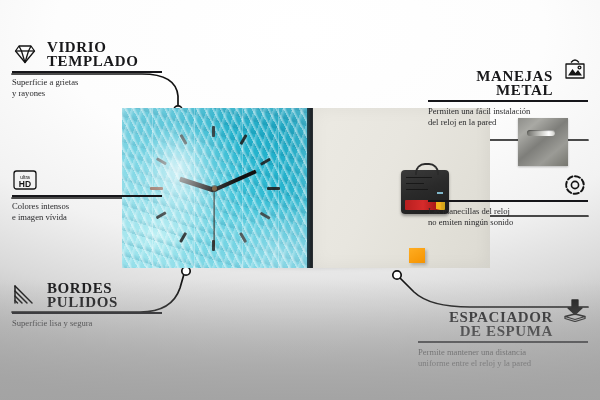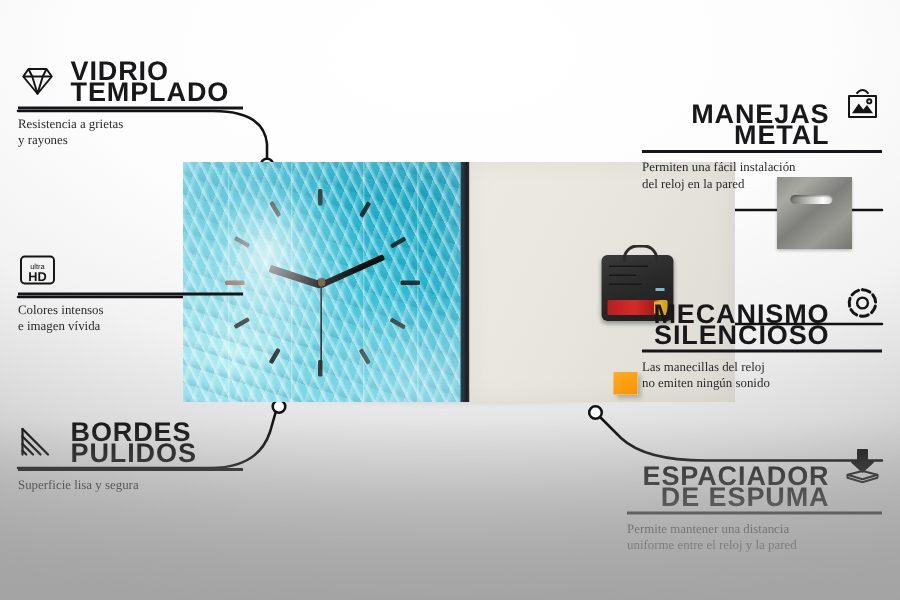--- a/index.html
+++ b/index.html
@@ -74,22 +74,22 @@
   .battery{position:absolute;left:4px;bottom:4px;width:40px;height:10px;border-radius:1px;
     background:linear-gradient(to right,#b71f1f 0%,#d62b2b 45%,#a81818 78%,#e8a81c 88%,#caa41a 100%);}
   .battery:after{content:"";position:absolute;right:4px;top:1px;width:5px;height:8px;background:#f2b01d;}
   .foam{position:absolute;left:96px;top:140px;width:16px;height:15px;
     background:linear-gradient(150deg,#ffad22,#f59300);box-shadow:2px 2px 3px rgba(0,0,0,.22);}
 
   
   .feat{position:absolute;}
   .feat .head{display:flex;align-items:center;gap:9px;}
   .feat .title{
-    font-family:Liberation Sans, sans-serif;font-weight:700;
-    font-size:18px;line-height:14px;letter-spacing:.6px;color:#18181a;
+    font-family:Liberation Serif, serif;font-weight:700;
+    font-size:15px;line-height:14px;letter-spacing:.6px;color:#18181a;
     text-transform:uppercase;white-space:pre-line;
   }
   .feat .rule{height:1.6px;background:#16161a;margin:3px 0 4px;}
   .feat .desc{
     font-family:"Liberation Serif", serif;font-size:8.6px;line-height:11px;color:#2a2a2c;
     white-space:pre-line;
   }
   .feat.left .head{justify-content:flex-start;}
   .feat.left .title{text-align:left;}
   .feat.left .desc{text-align:left;}
@@ -179,21 +179,21 @@
           <path d="M3.5 9 L7 4 H19 L22.5 9 L13 20.5 Z"></path>
               <path d="M3.5 9 H22.5"></path>
           <path d="M7 4 L9.5 9 L13 20.5 L16.5 9 L19 4"></path>
             </g>
           </svg>
       </span>
       <span class="title">VIDRIO
 TEMPLADO</span>
     </div>
     <div class="rule" style="width:150px"></div>
-    <div class="desc">Resistencia a grietas
+    <div class="desc">Superficie a grietas
 y rayones</div>
   </div>
 
   <div class="feat left" style="left:12px;top:168px;width:150px;">
     <div class="head">
       <span class="ico">
         <svg viewBox="0 0 26 24">
           <rect x="2" y="3" width="22" height="18" rx="2.5" fill="none" stroke="#141414" stroke-width="1.3"></rect>
           <text x="13" y="11" font-family="Liberation Sans, sans-serif" font-size="5" text-anchor="middle" fill="#141414">ultra</text>
           <text x="13" y="19" font-family="Liberation Sans, sans-serif" font-size="8.5" font-weight="bold" text-anchor="middle" fill="#141414">HD</text>
@@ -240,22 +240,20 @@
           </svg>
       </span>
     </div>
     <div class="rule" style="width:160px"></div>
     <div class="desc">Permiten una fácil instalación
 del reloj en la pared</div>
   </div>
 
   <div class="feat right" style="left:428px;top:173px;width:160px;">
     <div class="head">
-      <span class="title">MECANISMO
-SILENCIOSO</span>
       <span class="ico">
         <svg viewBox="0 0 26 24">
             <g fill="none" stroke="#141414" stroke-width="2" stroke-linecap="round">
           <path d="M13 3.2 A8.8 8.8 0 1 1 12.9 3.2" stroke-dasharray="5.2 2.6"></path>
           <circle cx="13" cy="12" r="3.6" stroke-width="1.6"></circle>
             </g>
           </svg>
       </span>
     </div>
     <div class="rule" style="width:160px"></div>

